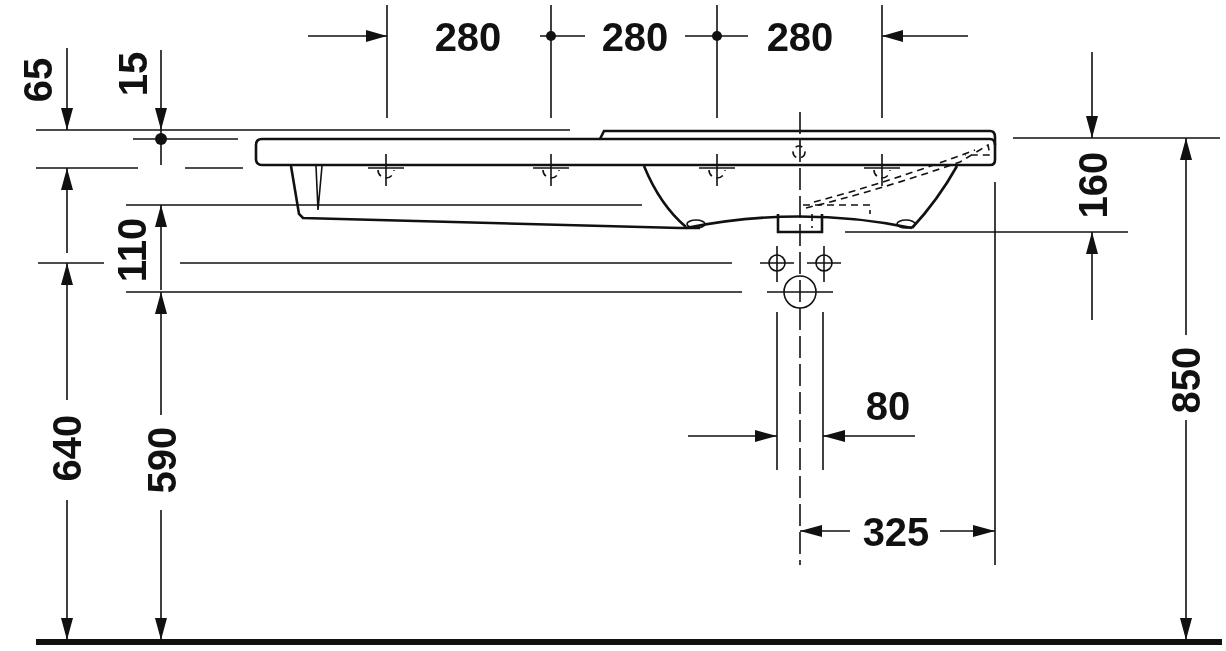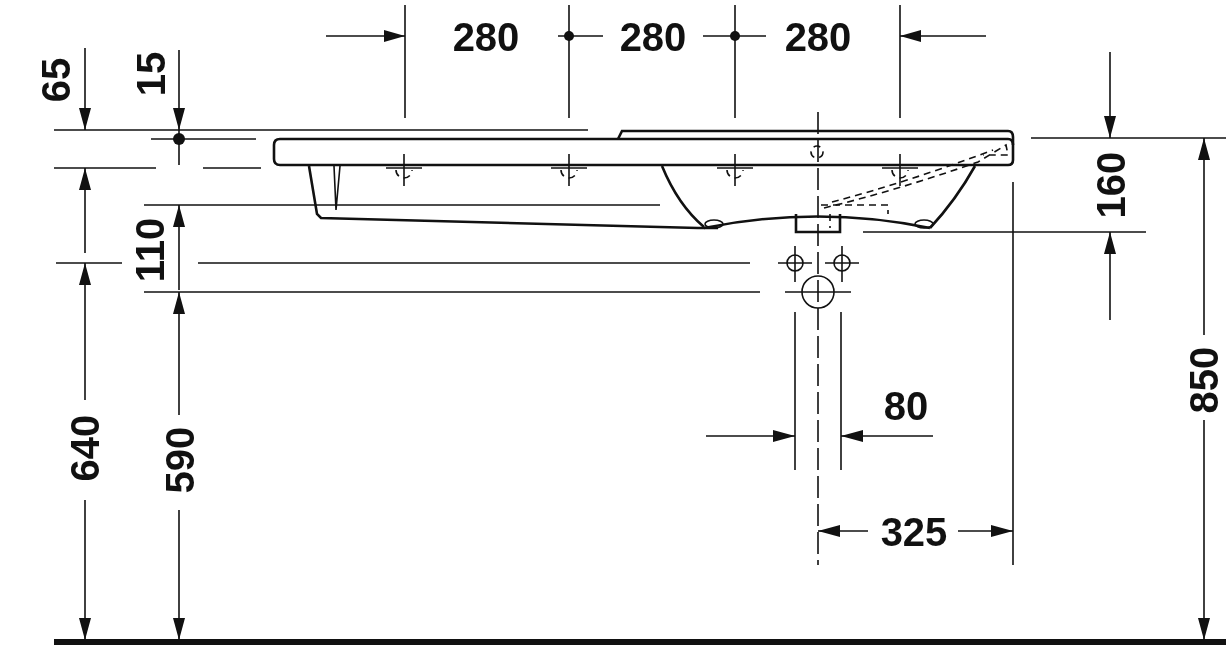--- a/index.html
+++ b/index.html
@@ -1,17 +1,17 @@
 <!DOCTYPE html>
 <html><head>
 <meta charset="utf-8">
 <style>
   html,body{margin:0;padding:0;background:#ffffff;}
   body{width:1226px;height:651px;overflow:hidden;}
-  #drawing{position:absolute;left:0;top:0;width:1062px;height:651px;padding-left:18px;}
+  #drawing{position:absolute;left:0;top:0;width:1062px;height:651px;}
   svg text{font-family:"Liberation Sans", sans-serif;font-weight:bold;font-size:40px;fill:#111;}
   .ln{stroke:#111;stroke-width:1.6;fill:none;}
   .thick{stroke:#111;stroke-width:2.6;fill:none;}
   .dash{stroke:#111;stroke-width:1.6;fill:none;stroke-dasharray:7 5;}
   .ctr{stroke:#111;stroke-width:1.6;fill:none;stroke-dasharray:22 6;}
   .arrow{fill:#111;}
 </style>
 </head>
 <body>
 

